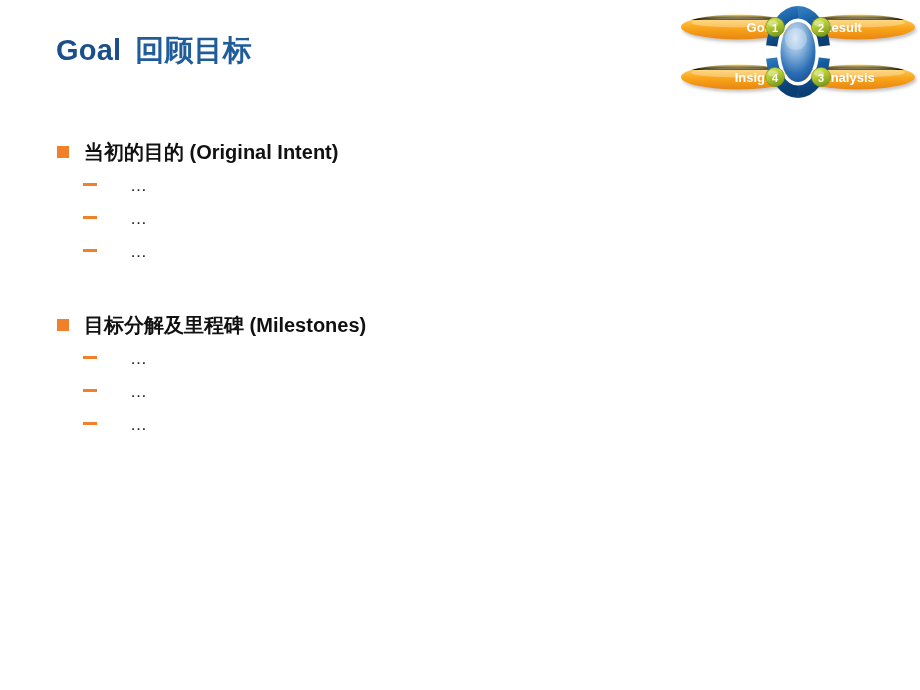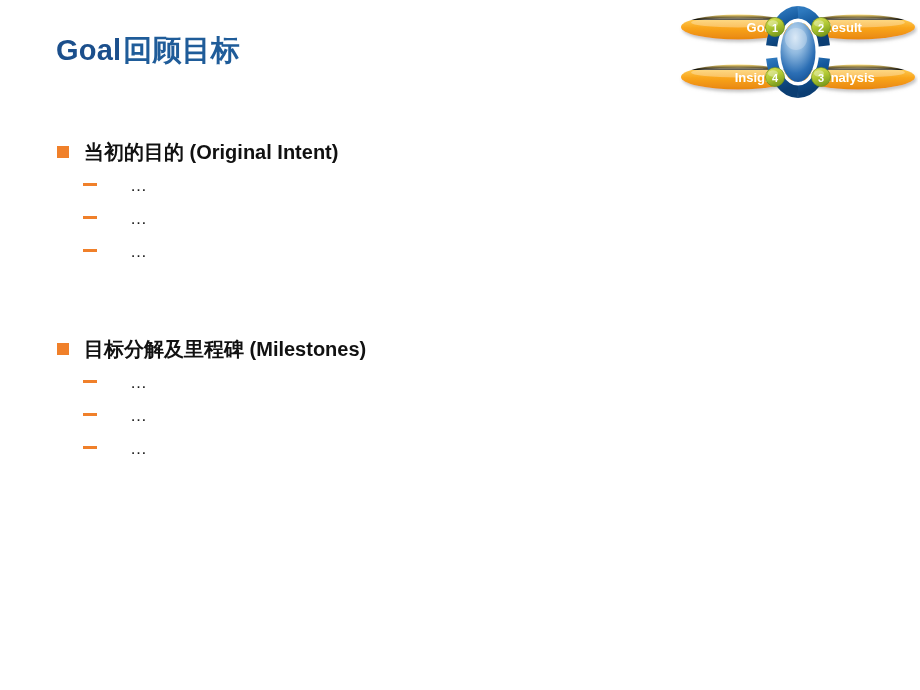--- a/index.html
+++ b/index.html
@@ -33,33 +33,33 @@
     letter-spacing: 0.2px;
     white-space: nowrap;
   }
   .slide-title .title-en {
     font-weight: bold;
     color: #1B4F8C;
   }
   .slide-title .title-cn {
     font-weight: bold;
     color: #1F5C99;
-    margin-left: 2px;
+    margin-left: 14px;
   }
 
   
   .body-area {
     position: absolute;
     left: 56px;
     top: 104px;
     width: 600px;
   }
 
   .bullet-group { position: relative; margin-top: 31px; }
-  .bullet-group.group-2 { margin-top: 64px; }
+  .bullet-group.group-2 { margin-top: 40px; }
 
   .bullet-l1 {
     position: relative;
     height: 34px;
     display: flex;
     align-items: center;
     padding-left: 28px;
   }
   .bullet-l1 .marker-square {
     position: absolute;

